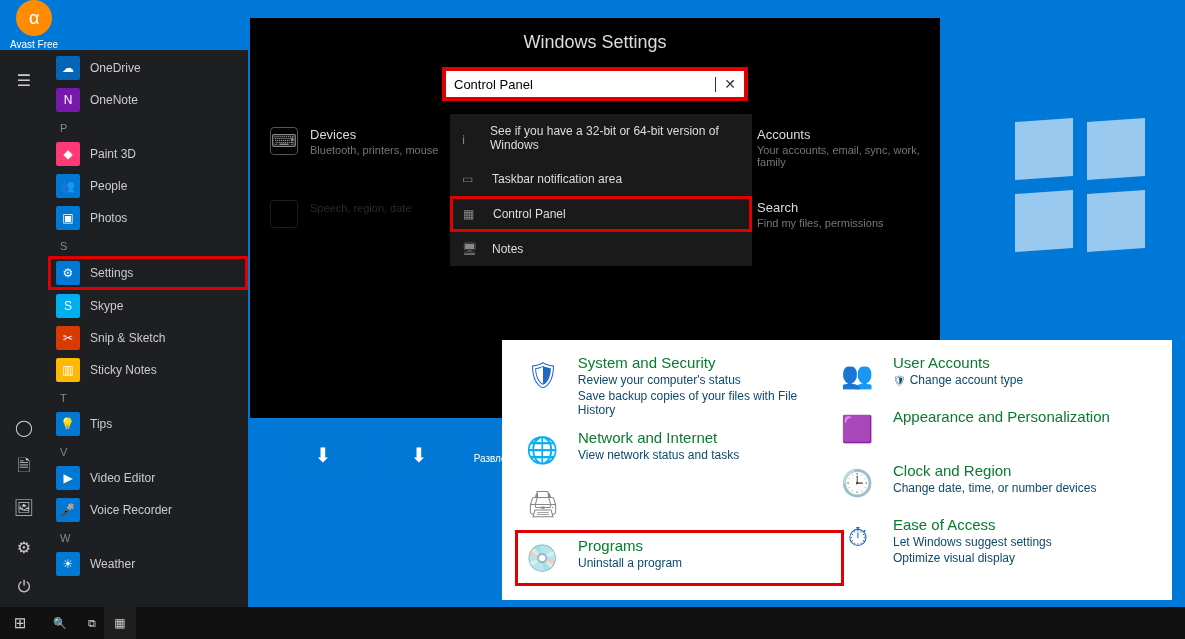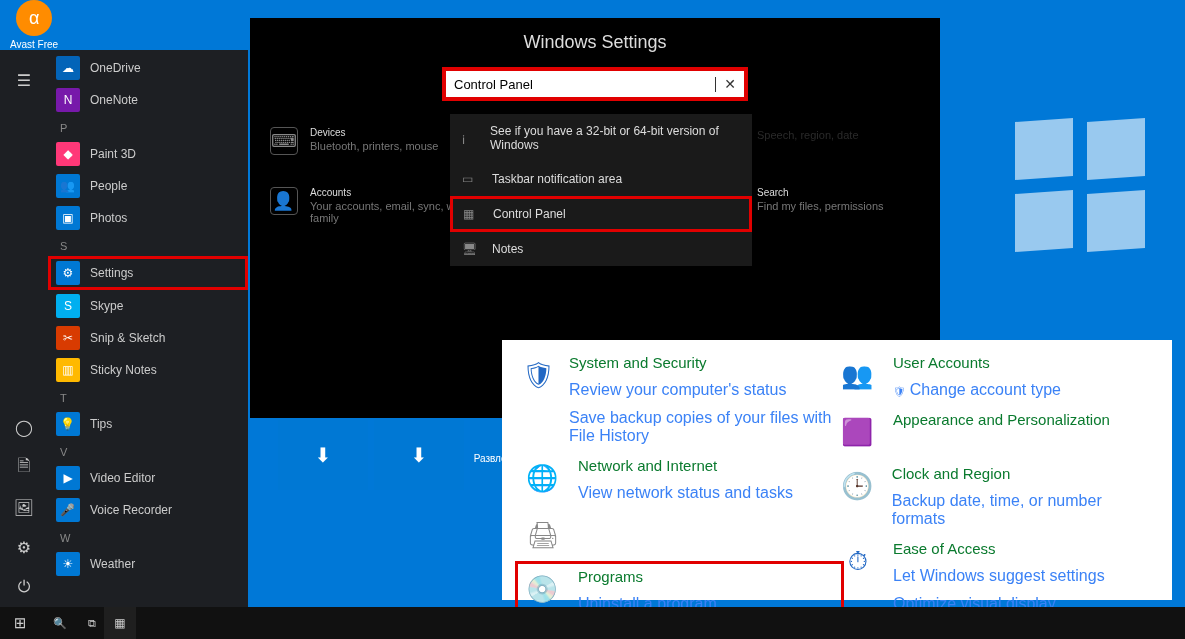--- a/index.html
+++ b/index.html
@@ -28,33 +28,33 @@
 .search-box input{flex:1;border:0;outline:0;font-size:13px;color:#000;border-right:1px solid #333;padding-right:6px}
 .search-box .clear{margin-left:8px;color:#333;font-size:14px;cursor:pointer}
 .suggest{position:absolute;left:200px;top:96px;width:302px;background:#1a1a1a;border-top:none}
 .suggest .row{display:flex;align-items:center;padding:10px 12px;gap:12px;font-size:12px;color:#ddd}
 .suggest .row.hl{border:3px solid #e10000;padding:8px 10px}
 .suggest .ic{width:18px;height:14px;font-size:12px;color:#888}
 .settings-grid{display:flex;flex-wrap:wrap;padding:20px 10px;gap:20px 0}
 .cat{width:223px;display:flex;gap:12px;padding:6px 10px}
 .cat .cic{width:28px;height:28px;color:#888;display:flex;align-items:center;justify-content:center;font-size:18px;border:1px solid #555;border-radius:4px}
 .cat .tx{flex:1}
-.cat .tx .t{font-size:10px;color:#ddd}
+.cat .tx .t{font-size:13px;color:#ddd}
 .cat .tx .s{font-size:11px;color:#777;margin-top:2px}
 .tiles{position:absolute;left:278px;top:420px;display:flex;gap:6px}
 .tile{width:90px;height:70px;background:#0078d4;display:flex;flex-direction:column;align-items:center;justify-content:center;color:#fff;font-size:20px}
 .tile .lbl{font-size:10px;margin-top:6px}
 .tile.half{width:45px}
 .control-panel{position:absolute;left:502px;top:340px;width:670px;height:260px;background:#fff;padding:14px 20px;display:flex}
 .cp-col{flex:1;display:flex;flex-direction:column;gap:12px}
 .cp-item{display:flex;gap:14px}
 .cp-item.hl{border:3px solid #e10000;padding:4px;margin:-7px}
 .cp-ic{width:42px;height:42px;display:flex;align-items:center;justify-content:center;font-size:26px}
 .cp-tx .t{font-size:15px;color:#0a7a2e;cursor:pointer}
-.cp-tx .lnk{font-size:16px;color:#3b82f6;cursor:pointer;display:block;margin-top:10px}
+.cp-tx .lnk{font-size:12px;color:#0c4a6e;cursor:pointer;display:block;margin-top:2px}
 .cp-tx .lnk.shield::before{content:"🛡";margin-right:4px;font-size:10px}
 .taskbar{position:absolute;left:0;right:0;bottom:0;height:32px;background:#111;display:flex;align-items:center}
 .taskbar .tb-item{height:32px;padding:0 8px;display:flex;align-items:center;gap:6px;color:#ccc;font-size:11px}
 .taskbar .start-btn{width:40px;justify-content:center;font-size:15px}
 .taskbar .search-btn{width:40px;justify-content:center}
 .taskbar .task{background:rgba(255,255,255,.06)}
 .taskbar .task .ic{width:16px;height:16px;display:flex;align-items:center;justify-content:center;font-size:12px}
 svg{display:block}
 </style>
 </head>
@@ -170,32 +170,32 @@
           <div class="s">Bluetooth, printers, mouse</div>
         </div>
       </div>
       <div class="cat" style="margin-left: auto;">
         <div class="cic">🌐</div>
         <div class="tx">
           <div class="t">Network &amp; Internet</div>
           <div class="s">Wi-Fi, airplane mode, VPN</div>
         </div>
       </div>
+      <div class="cat">
+        <div class="cic">👤</div>
+        <div class="tx">
+          <div class="t">Accounts</div>
+          <div class="s">Your accounts, email, sync, work, family</div>
+        </div>
+      </div>
       <div class="cat" style="opacity: 0.35;">
         <div class="cic"></div>
         <div class="tx">
           <div class="t"></div>
           <div class="s">Speech, region, date</div>
-        </div>
-      </div>
-      <div class="cat">
-        <div class="cic">👤</div>
-        <div class="tx">
-          <div class="t">Accounts</div>
-          <div class="s">Your accounts, email, sync, work, family</div>
         </div>
       </div>
       <div class="cat" style="margin-left: auto;">
         <div class="cic">🎮</div>
         <div class="tx">
           <div class="t">Gaming</div>
           <div class="s">Game bar, captures, broadcasting, Game Mode</div>
         </div>
       </div>
       <div class="cat">
@@ -265,21 +265,21 @@
       <div class="cp-item">
         <div class="cp-ic" style="color: rgb(102, 72, 200);">🟪</div>
         <div class="cp-tx">
           <div class="t">Appearance and Personalization</div>
         </div>
       </div>
       <div class="cp-item">
         <div class="cp-ic" style="color: rgb(42, 161, 221);">🕒</div>
         <div class="cp-tx">
           <div class="t">Clock and Region</div>
-          <span class="lnk">Backup date, time, or number formats</span>
+          <span class="lnk">Change date, time, or number devices</span>
         </div>
       </div>
       <div class="cp-item">
         <div class="cp-ic" style="color: rgb(34, 104, 196);">⏱</div>
         <div class="cp-tx">
           <div class="t">Ease of Access</div>
           <span class="lnk">Let Windows suggest settings</span>
           <span class="lnk">Optimize visual display</span>
         </div>
       </div>

